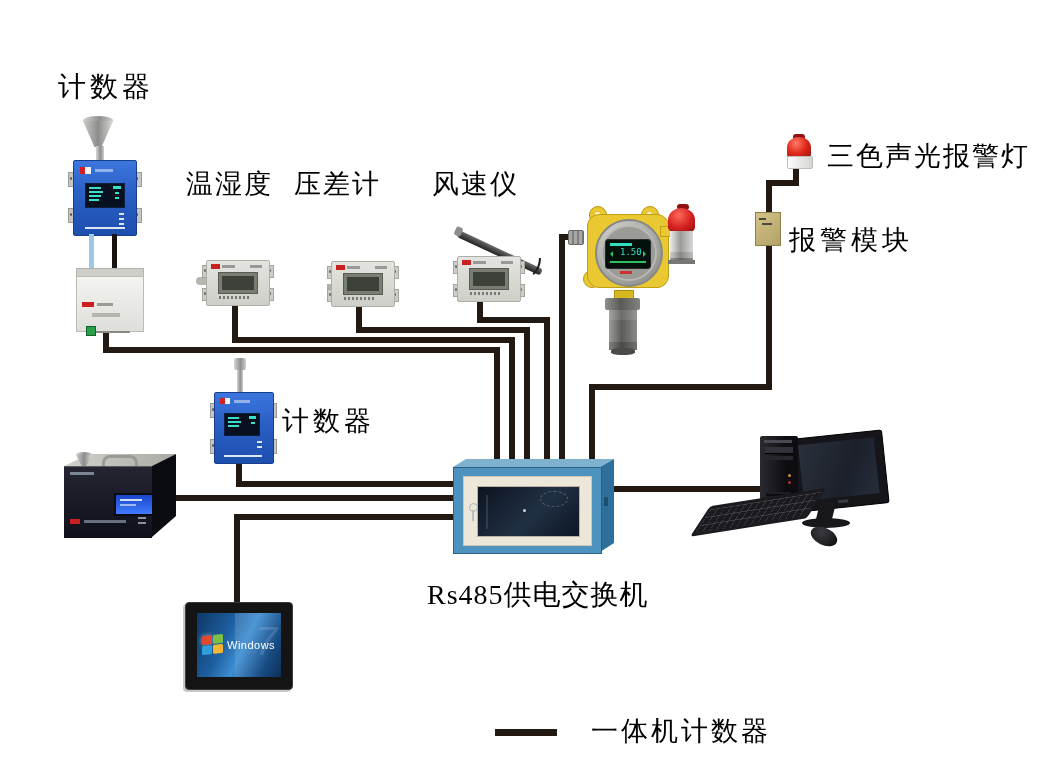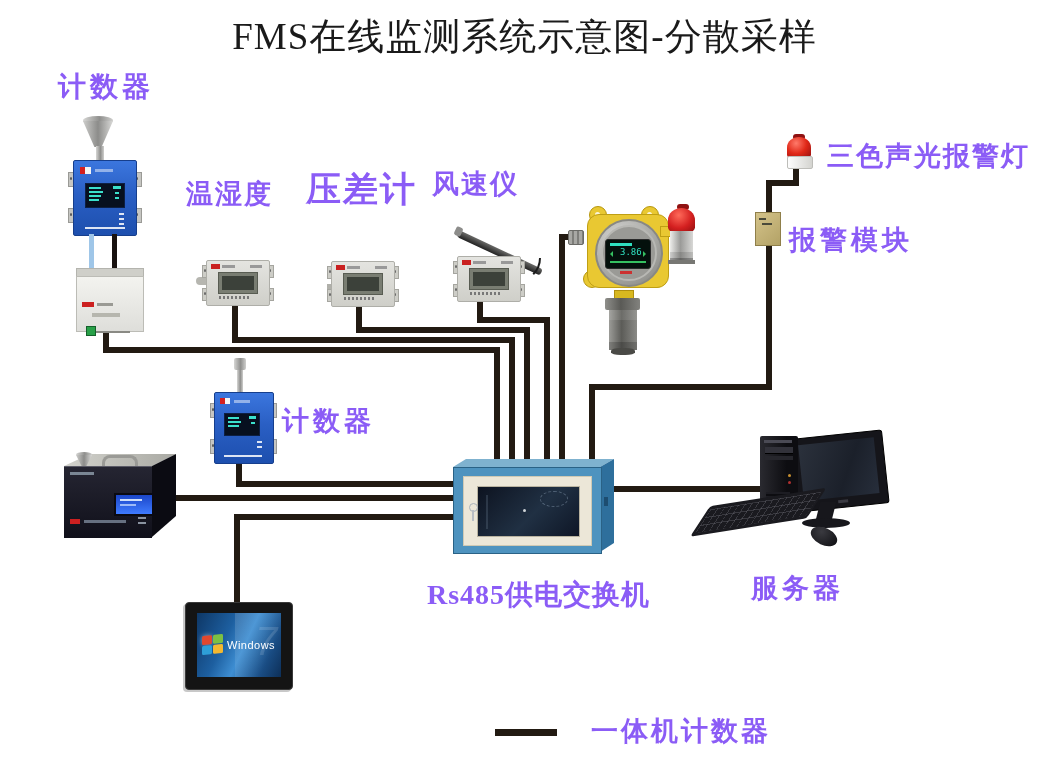--- a/index.html
+++ b/index.html
@@ -1,20 +1,20 @@
 <!DOCTYPE html>
 <html><head>
 <meta charset="utf-8">
 <style>
   html,body{margin:0;padding:0;background:#ffffff;}
   #stage{position:relative;width:1049px;height:761px;background:#ffffff;overflow:hidden;
          font-family:"Liberation Serif","DejaVu Serif",serif;color:#111;}
   .abs{position:absolute;}
   .w{position:absolute;background:#221a12;}
-  .lbl{position:absolute;white-space:nowrap;color:#8b5cf6;font-weight:bold;}
+  .lbl{position:absolute;white-space:nowrap;color:#000000;}
   #title{position:absolute;left:0;top:12px;width:100%;text-align:center;
          font-size:37px;letter-spacing:1px;color:#1a1a1a;}
   
   .bc-body{position:absolute;background:linear-gradient(180deg,#3b76de 0%,#2a5fc4 45%,#1d4fae 100%);
            border:1px solid #163e8c;border-radius:2px;}
   .bc-flange{position:absolute;width:6px;height:13px;background:#c6c6c2;border:1px solid #9a9a96;}
   .bc-hole{position:absolute;left:1px;top:4px;width:2px;height:3px;background:#555;border-radius:50%;}
   .bc-logo{position:absolute;background:#f4f4f4;}
   .bc-logo i{position:absolute;left:0;top:0;width:45%;height:100%;background:#d42020;display:block;}
   .bc-scr{position:absolute;background:#07101f;border:1px solid #0d1f42;}
@@ -216,21 +216,21 @@
       </div>
     <div class="abs" style="left:91px;top:66px;width:16px;height:16px;background:#e9c832;border:1px solid #b7970f;border-radius:50%">
         <i class="abs" style="left:5px;top:5px;width:5px;height:5px;background:#faf4da;border-radius:50%"></i>
       </div>
     <div class="abs" style="left:31px;top:10px;width:80px;height:72px;background:#e9c832;border:1px solid #bf9f14;border-radius:12px"></div>
     <div class="abs" style="left:104px;top:22px;width:18px;height:9px;background:#e9c832;border:1px solid #bf9f14"></div>
     <div class="abs" style="left:39px;top:15px;width:64px;height:64px;border-radius:50%;background:radial-gradient(circle at 35% 30%,#d8d8d6,#a6a6a2 60%,#7c7c78);border:2px solid #88888 4;border:2px solid #888884"></div>
     <div class="abs" style="left:45px;top:21px;width:52px;height:52px;border-radius:50%;border:2px solid #b8b8b4;background:#9a9a96"></div>
     <div class="abs" style="left:49px;top:35px;width:44px;height:28px;background:#04100c;border:1px solid #2a2a2a;border-radius:3px">
       <i class="tealbar" style="left:4px;top:3px;width:22px;height:3px;background:#2fe0c0"></i>
-      <span style="position:absolute;left:14px;top:7px;font:9px 'DejaVu Sans Mono',monospace;color:#2fe0c0">3.86</span>
+      <span style="position:absolute;left:14px;top:7px;font:9px 'DejaVu Sans Mono',monospace;color:#2fe0c0">1.50</span>
       <i class="abs" style="left:4px;top:21px;width:36px;height:2px;background:#35c060"></i>
       <i class="abs" style="left:1px;top:11px;width:0;height:0;border:3px solid transparent;border-right-color:#35c060"></i>
       <i class="abs" style="right:1px;top:11px;width:0;height:0;border:3px solid transparent;border-left-color:#35c060"></i>
     </div>
     <div class="abs" style="left:64px;top:67px;width:12px;height:3px;background:#cc3030"></div>
     <div class="abs" style="left:121px;top:0;width:12px;height:6px;background:#8f1212;border-radius:3px"></div>
     <div class="abs" style="left:112px;top:4px;width:27px;height:24px;background:radial-gradient(circle at 40% 30%,#ff6a5a,#d42020 55%,#8f0f0f);border-radius:50% 50% 20% 20%"></div>
     <div class="abs" style="left:114px;top:27px;width:23px;height:30px;background:linear-gradient(90deg,#ececea,#9a9a98 45%,#d8d8d6);box-shadow:inset 0 -3px 0 rgba(0,0,0,.25),inset 0 -9px 0 rgba(0,0,0,.12)"></div>
     <div class="abs" style="left:112px;top:56px;width:27px;height:4px;background:#77777 3;background:#777773"></div>
     <div class="abs" style="left:58px;top:86px;width:18px;height:10px;background:#d8b820;border:1px solid #b08f10"></div>
@@ -351,25 +351,23 @@
           <i class="abs" style="left:0;top:10px;width:10px;height:9px;background:#2e9fd8;border-radius:1.5px;display:block"></i>
           <i class="abs" style="left:11px;top:10px;width:10px;height:9px;background:#f3b830;border-radius:1.5px;display:block"></i>
         </div>
         <span style="position:absolute;left:30px;top:26px;font:11px 'Liberation Sans',sans-serif;color:#ffffff;letter-spacing:.5px">Windows</span>
       </div>
     </div>
   </div>
 
   <i class="w" style="left:495px;top:729px;width:62px;height:7px"></i>
 
-  <div id="title">FMS在线监测系统示意图-分散采样</div>
   <div class="lbl" style="left:58px;top:68px;font-size:28px;letter-spacing:4px">计数器</div>
-  <div class="lbl" style="left:186px;top:176px;font-size:27px;letter-spacing:2px">温湿度</div>
-  <div class="lbl" style="left:306px;top:166px;font-size:35px;letter-spacing:2px">压差计</div>
+  <div class="lbl" style="left:186px;top:166px;font-size:27px;letter-spacing:2px">温湿度</div>
+  <div class="lbl" style="left:294px;top:166px;font-size:27px;letter-spacing:2px">压差计</div>
   <div class="lbl" style="left:432px;top:166px;font-size:27px;letter-spacing:2px">风速仪</div>
   <div class="lbl" style="left:789px;top:222px;font-size:27px;letter-spacing:4px">报警模块</div>
   <div class="lbl" style="left:827px;top:138px;font-size:27px;letter-spacing:2px">三色声光报警灯</div>
   <div class="lbl" style="left:282px;top:403px;font-size:27px;letter-spacing:4px">计数器</div>
   <div class="lbl" style="left:427px;top:576px;font-size:28px;letter-spacing:1px">Rs485供电交换机</div>
-  <div class="lbl" style="left:751px;top:570px;font-size:27px;letter-spacing:4px">服务器</div>
   <div class="lbl" style="left:591px;top:713px;font-size:27px;letter-spacing:3px">一体机计数器</div>
 
 </div>
 
 </body></html>

